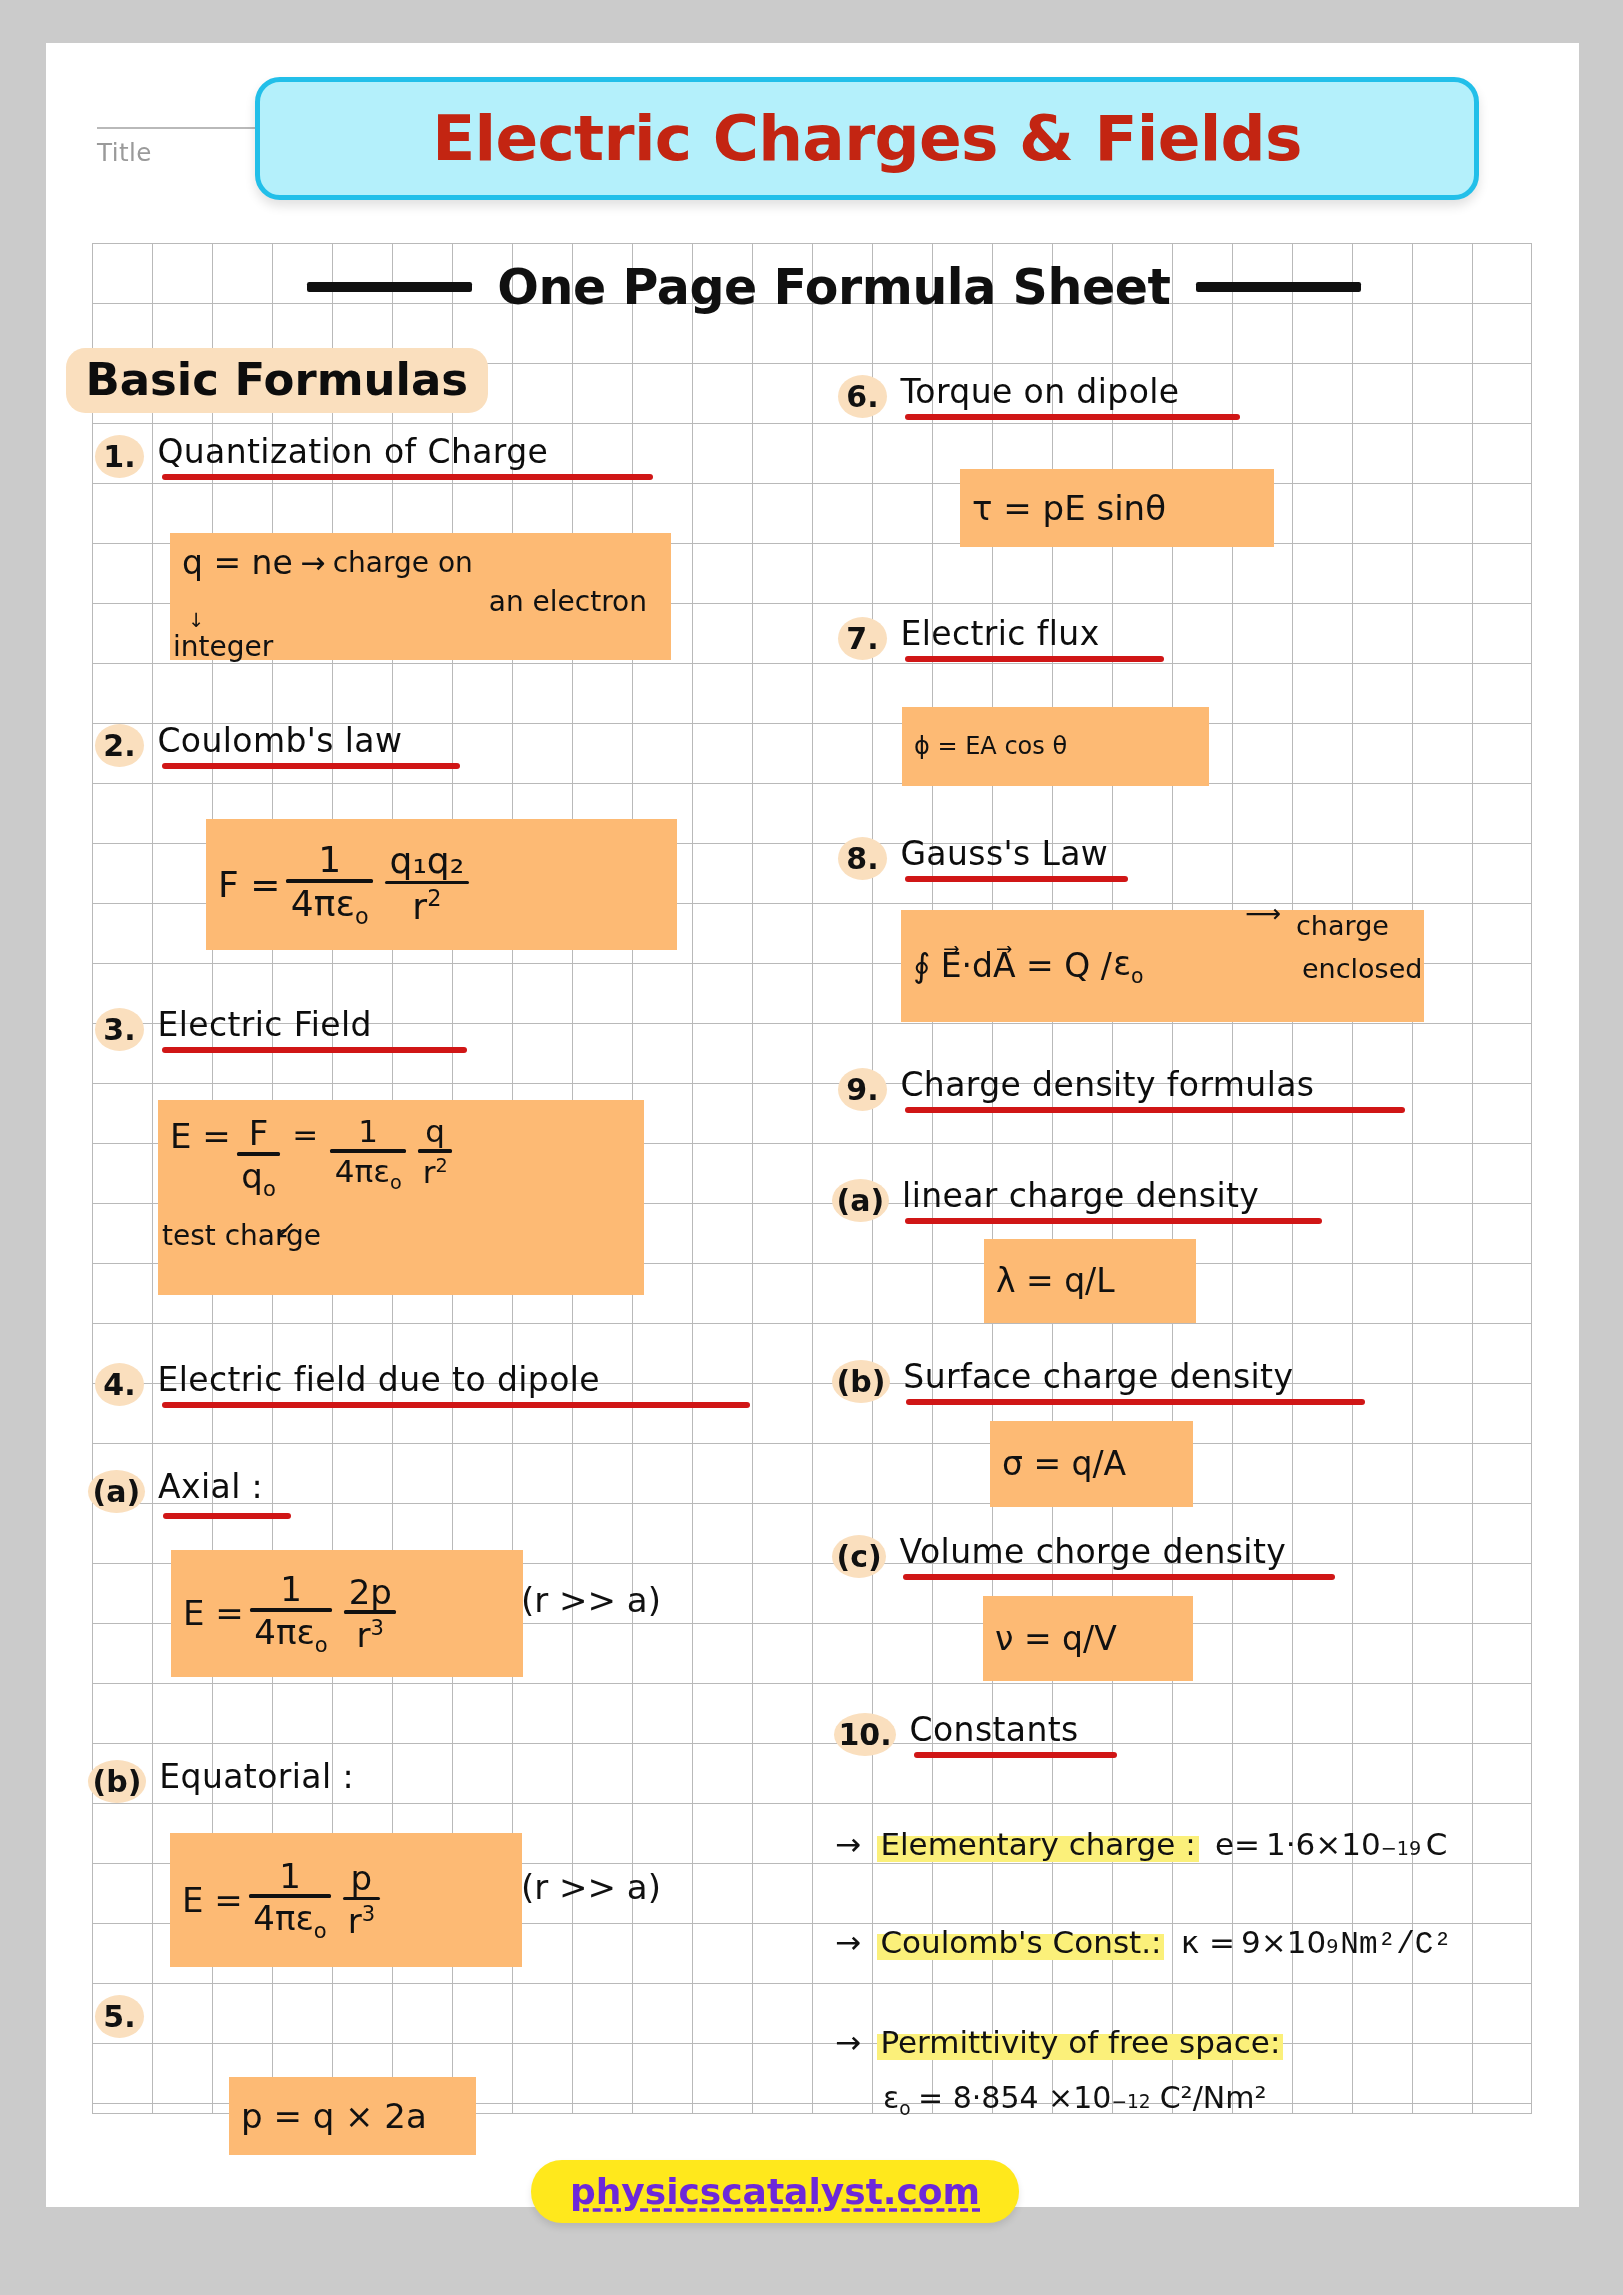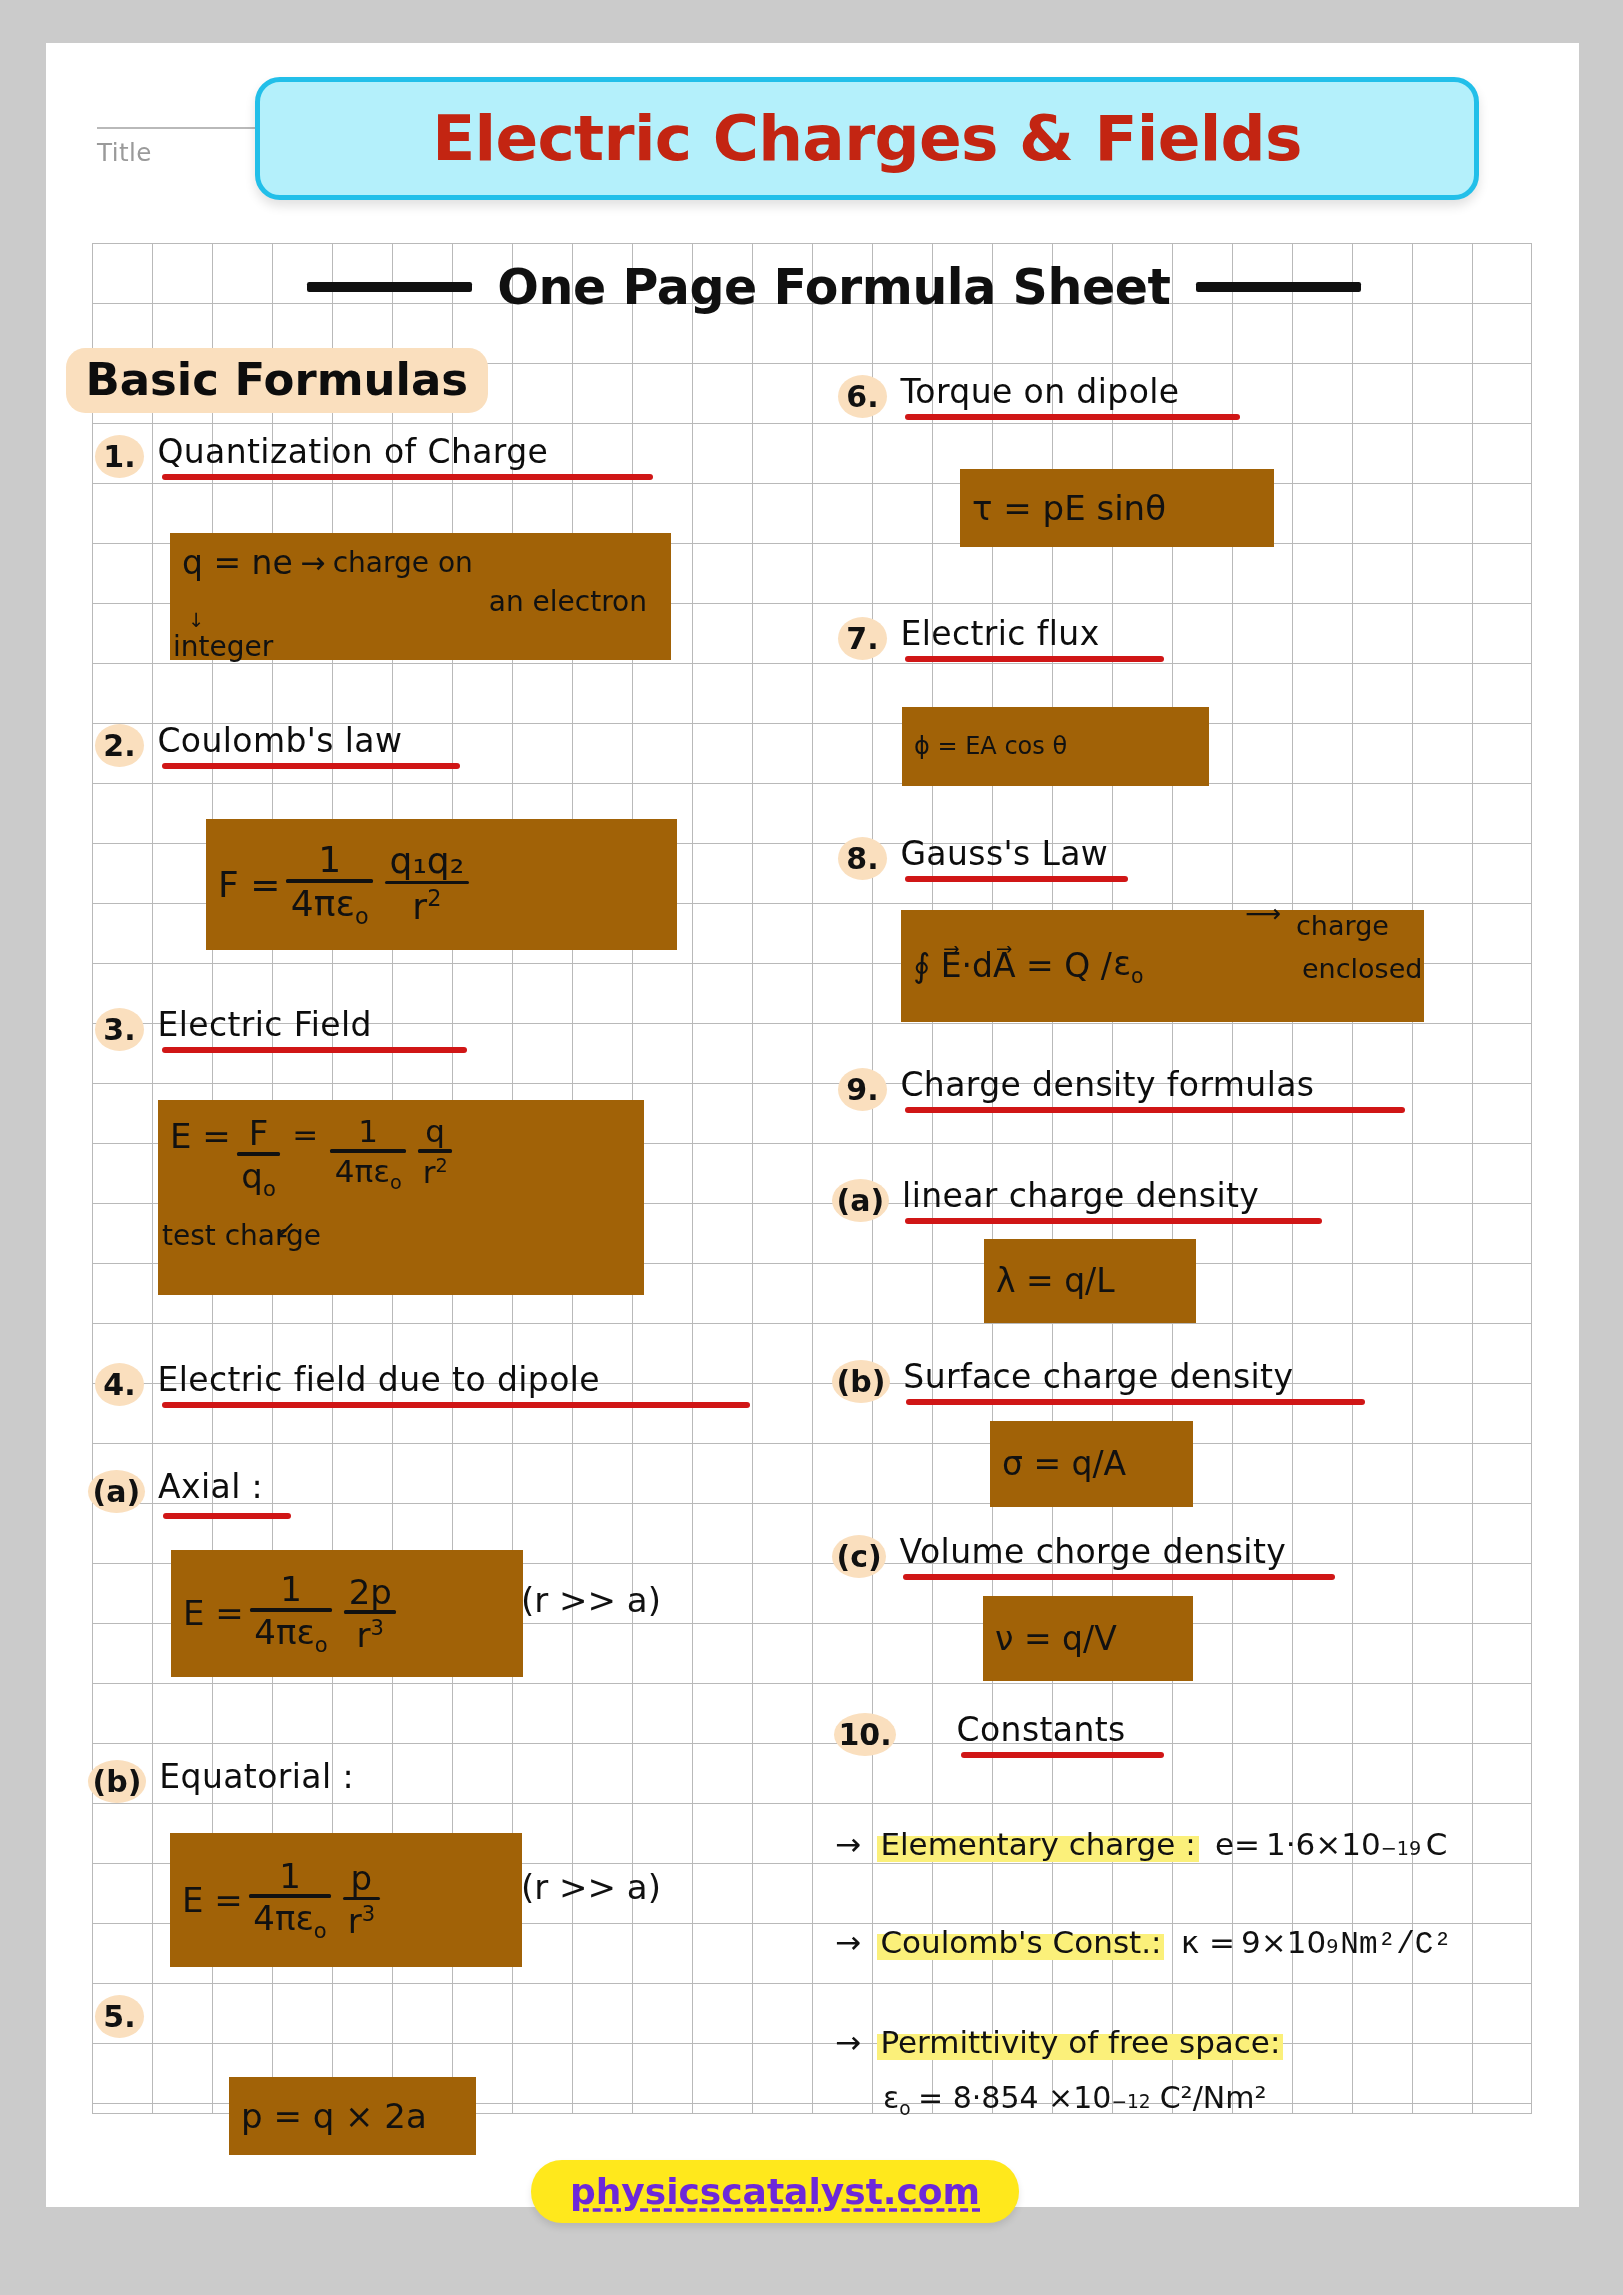--- a/index.html
+++ b/index.html
@@ -62,21 +62,21 @@
   }
   .head{margin-left:13.4px;}
   .head .htxt{
     font-family:"DejaVu Sans",sans-serif;font-size:33px;color:#0d0d0d;white-space:nowrap;
     letter-spacing:0.4px;
   }
   .uline{height:6px;background:#d01616;border-radius:3px;margin-top:3px;}
 
   
   .chip{
-    position:absolute;background:#a16207;
+    position:absolute;background:#fdba74;
     font-family:"DejaVu Sans",sans-serif;font-size:33px;color:#111;
     display:flex;align-items:center;padding:7.4px 12px;white-space:nowrap;
   }
   .chip.big{font-size:36px;}
 
   
   .note{position:absolute;font-family:"DejaVu Sans",sans-serif;font-size:30px;color:#111;white-space:nowrap;}
 
   
   .frac{display:inline-flex;flex-direction:column;align-items:center;justify-content:center;vertical-align:middle;margin:0 6px;line-height:1;}
@@ -332,21 +332,21 @@
       <span class="num">(c)</span>
       <span class="head">
         <span class="htxt">Volume chorge density</span>
         <div class="uline" style="width:432px;margin-left:3px;"></div>
       </span>
     </div>
     <div class="chip" style="left:983px;top:1596px;width:186px;height:70px;font-size:33px;">
       <span>ν = q/V</span>
     </div>
 
-    <div class="item" style="left:834px;top:1710px;gap:47px;">
+    <div class="item" style="left:834px;top:1710px;">
       <span class="num">10.</span>
       <span class="head">
         <span class="htxt">Constants</span>
         <div class="uline" style="width:203px;margin-left:4.5px;"></div>
       </span>
     </div>
 
     <div class="const" style="left:835px;top:1826px;">
       <span class="arrow">→</span>
       <span class="hl">Elementary charge :</span>

